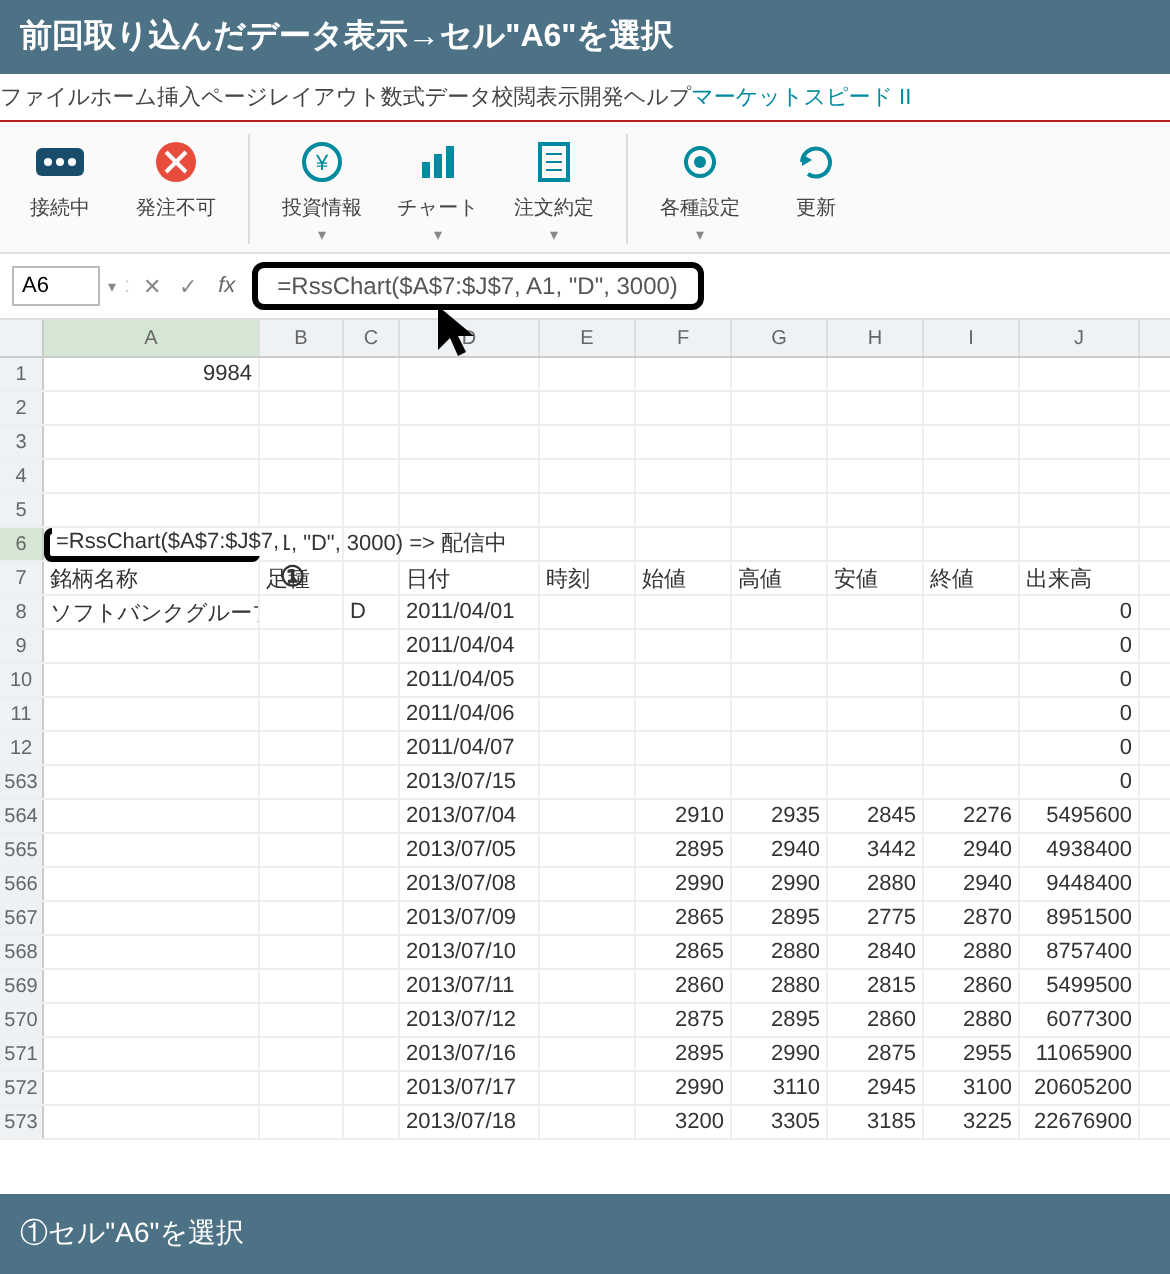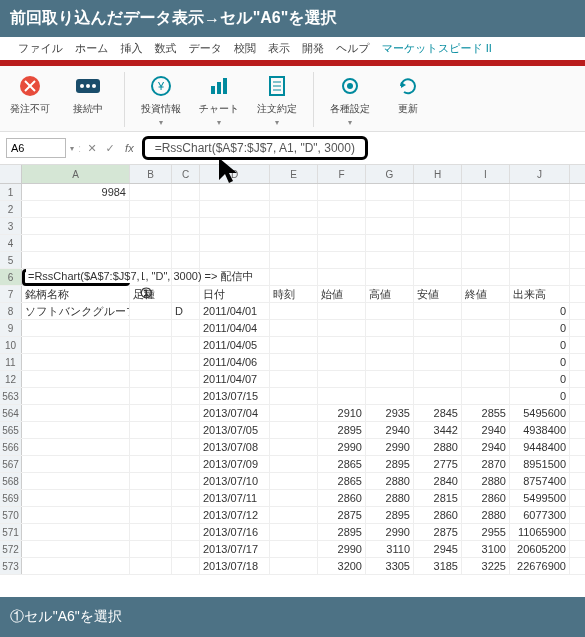--- a/index.html
+++ b/index.html
@@ -1,26 +1,26 @@
 <!DOCTYPE html>
 <html><head>
 <meta charset="utf-8">
 <style>
 *{box-sizing:border-box;margin:0;padding:0;font-family:"Meiryo UI","Yu Gothic UI",sans-serif}
 body{width:585px;height:637px;background:#fff;font-size:11px;color:#333;overflow:hidden}
 .titlebar{background:#4d7285;color:#fff;font-size:16px;font-weight:bold;padding:8px 10px}
-.menubar{display:flex;gap:12px;padding:4px 18px;font-size:11px;color:#444;border-bottom:6px solid #b91c1c}
+.menubar{display:flex;padding:4px 0;font-size:11px;color:#444;border-bottom:1px solid #b91c1c}
 .menubar span{cursor:pointer}
 .menubar .ms2{color:#008a9e;font-weight:normal}
 .ribbon{display:flex;gap:14px;padding:6px 8px 4px;border-bottom:1px solid #e0e0e0;background:#fafafa}
 .rbtn{display:flex;flex-direction:column;align-items:center;gap:2px;min-width:44px;font-size:10px;color:#444}
 .rbtn .ic{width:28px;height:28px;display:flex;align-items:center;justify-content:center}
 .caret{font-size:8px;color:#888}
 .fbar{display:flex;align-items:center;gap:4px;padding:4px 6px;border-bottom:1px solid #ddd;position:relative}
-.namebox{width:60px;height:20px;border:1px solid #bbb;font-size:11px;padding:0 4px;background:#fff}
+.namebox{width:44px;height:20px;border:1px solid #bbb;font-size:11px;padding:0 4px;background:#fff}
 .fx{font-style:italic;color:#666;font-size:11px;padding:0 4px}
 .fxicon{width:14px;height:14px;display:flex;align-items:center;justify-content:center;color:#888}
 .formula-box{border:3px solid #000;border-radius:6px;padding:2px 10px;font-size:12px;color:#555;position:relative}
 .cursor-annot{position:absolute;left:215px;top:24px;z-index:10}
 .cursor-svg{width:32px;height:32px}
 .annot-num{position:absolute;font-size:14px;font-weight:bold;color:#333}
 .grid{position:relative}
 .colhdr{display:flex;background:#eef2f5;border-bottom:1px solid #ccc}
 .corner{width:22px;height:18px;border-right:1px solid #ccc;background:#eef2f5}
 .ch{height:18px;display:flex;align-items:center;justify-content:center;border-right:1px solid #ddd;color:#666;font-size:10px;background:#eef2f5}
@@ -42,51 +42,52 @@
 </style>
 </head>
 <body>
 
 <div class="titlebar">前回取り込んだデータ表示→セル"A6"を選択</div>
 
 <div class="menubar">
   <span>ファイル</span>
   <span>ホーム</span>
   <span>挿入</span>
+  <span>ページレイアウト</span>
   <span>数式</span>
   <span>データ</span>
   <span>校閲</span>
   <span>表示</span>
   <span>開発</span>
   <span>ヘルプ</span>
   <span class="ms2">マーケットスピード II</span>
 </div>
 
 <div class="ribbon">
   <div class="rbtn">
     <div class="ic">
-        <svg width="24" height="24">
-          <circle cx="12" cy="12" r="10" fill="#e74c3c"></circle>
-          <rect x="7" y="7" width="10" height="10" fill="#e74c3c"></rect>
-          <line x1="7" y1="7" x2="17" y2="17" stroke="#fff" stroke-width="2"></line>
-          <line x1="17" y1="7" x2="7" y2="17" stroke="#fff" stroke-width="2"></line>
-        </svg>
-      </div>
-    <span>発注不可</span>
-  </div>
-  <div class="rbtn">
-    <div class="ic">
         <svg width="26" height="20">
           <rect x="1" y="3" width="24" height="14" rx="3" fill="#1a4d6b"></rect>
           <circle cx="7" cy="10" r="2" fill="#fff"></circle>
           <circle cx="13" cy="10" r="2" fill="#fff"></circle>
           <circle cx="19" cy="10" r="2" fill="#fff"></circle>
         </svg>
       </div>
     <span>接続中</span>
+  </div>
+  <div class="rbtn">
+    <div class="ic">
+        <svg width="24" height="24">
+          <circle cx="12" cy="12" r="10" fill="#e74c3c"></circle>
+          <rect x="7" y="7" width="10" height="10" fill="#e74c3c"></rect>
+          <line x1="7" y1="7" x2="17" y2="17" stroke="#fff" stroke-width="2"></line>
+          <line x1="17" y1="7" x2="7" y2="17" stroke="#fff" stroke-width="2"></line>
+        </svg>
+      </div>
+    <span>発注不可</span>
   </div>
   <div style="width:1px;background:#ddd"></div>
   <div class="rbtn">
     <div class="ic">
         <svg width="24" height="24">
           <circle cx="12" cy="12" r="9" fill="none" stroke="#008a9e" stroke-width="2"></circle>
           <text x="12" y="16" text-anchor="middle" font-size="11" fill="#008a9e">¥</text>
         </svg>
       </div>
     <span>投資情報</span>
@@ -342,21 +343,21 @@
       <div class="row">
         <div class="rh">564</div>
         <div class="cell w-a"></div>
         <div class="cell w-b"></div>
         <div class="cell w-c"></div>
         <div class="cell w-d">2013/07/04</div>
         <div class="cell w-e"></div>
         <div class="cell w-f r">2910</div>
         <div class="cell w-g r">2935</div>
         <div class="cell w-h r">2845</div>
-        <div class="cell w-i r">2855</div>
+        <div class="cell w-i r">2276</div>
         <div class="cell w-j r">5495600</div>
       </div>
       <div class="row">
         <div class="rh">565</div>
         <div class="cell w-a"></div>
         <div class="cell w-b"></div>
         <div class="cell w-c"></div>
         <div class="cell w-d">2013/07/05</div>
         <div class="cell w-e"></div>
         <div class="cell w-f r">2895</div>

